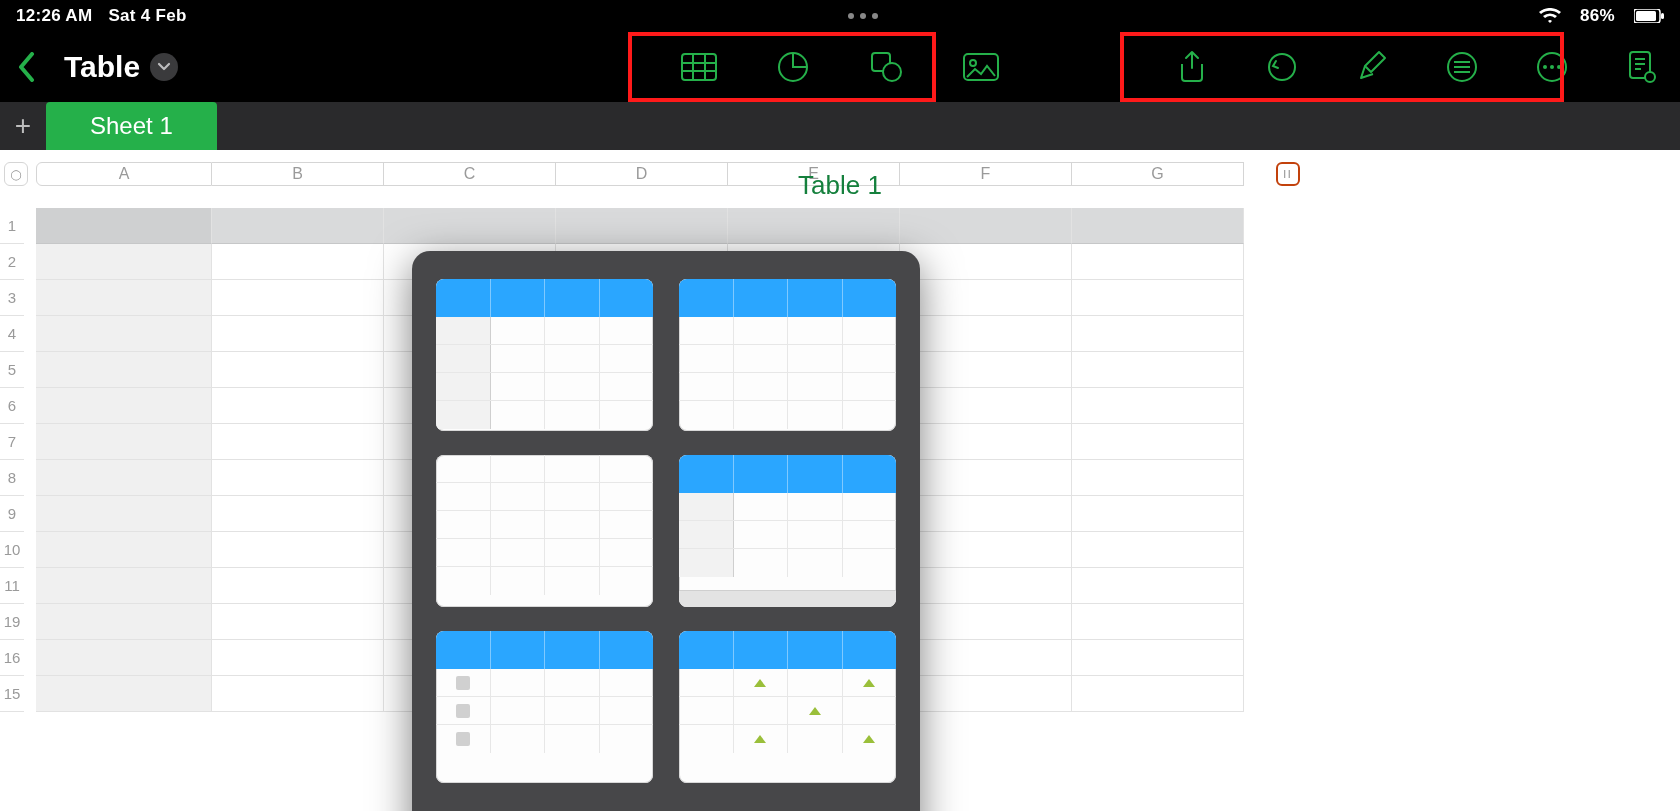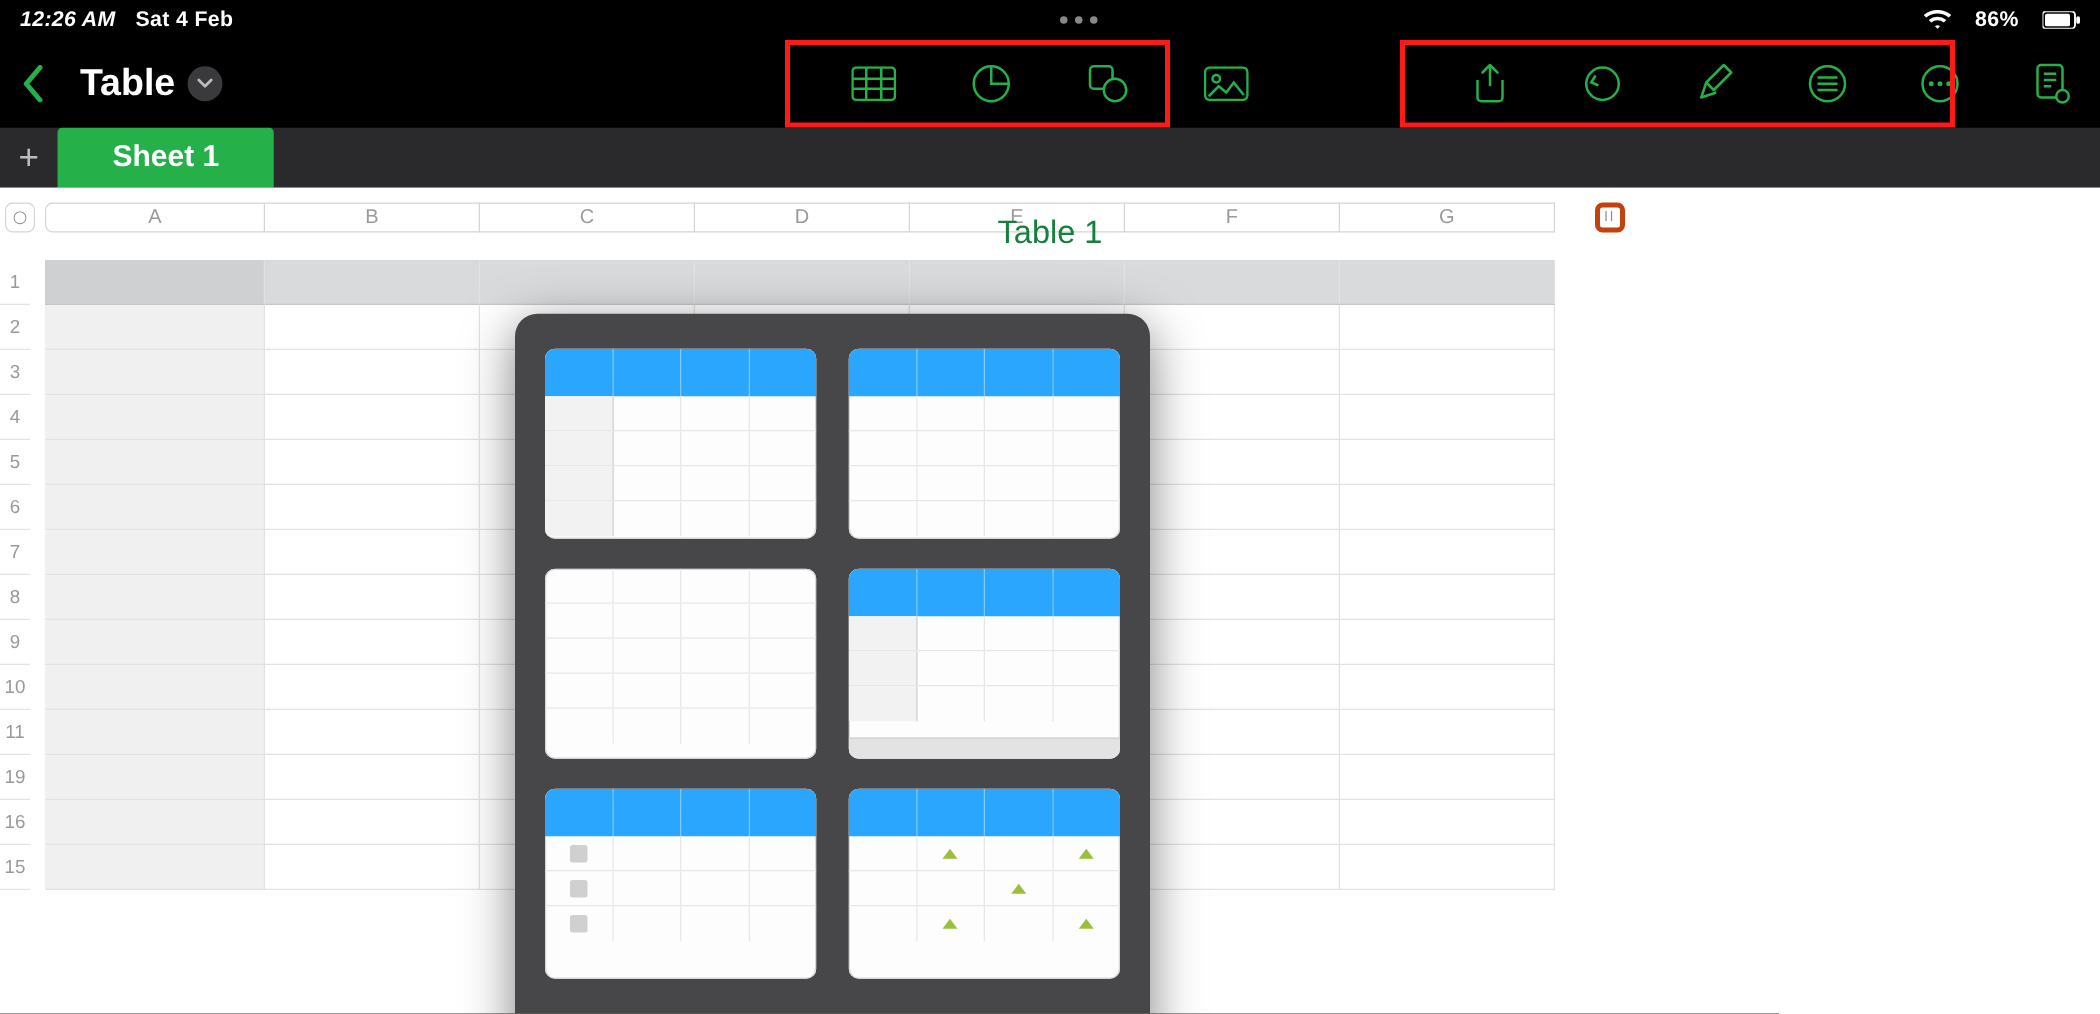--- a/index.html
+++ b/index.html
@@ -1,20 +1,20 @@
 <!DOCTYPE html>
 <html><head>
 <meta charset="utf-8">
 <style>
   * { box-sizing: border-box; margin: 0; padding: 0; }
   html, body { width: 1680px; height: 811px; background: #000; font-family: -apple-system, "Helvetica Neue", Arial, sans-serif; overflow: hidden; }
 
   
   .status-bar { height: 32px; background: #000; color: #fff; display: flex; align-items: center; padding: 0 16px; font-size: 17px; letter-spacing: .3px; }
-  .status-time { font-weight: 600; font-style: italic; }
+  .status-time { font-weight: 600; }
   .status-date { margin-left: 16px; font-weight: 600; }
   .status-center { flex: 1; display: flex; justify-content: center; }
   .kebab-icon { display: flex; gap: 6px; }
   .kebab-icon span { width: 6px; height: 6px; border-radius: 50%; background: #888; }
   .status-right { display: flex; align-items: center; gap: 19px; }
   .wifi-icon svg, .battery-icon svg { display: block; }
   .battery-pct { font-weight: 600; }
 
   
   .app-bar { height: 70px; background: #000; display: flex; align-items: center; padding: 0 12px; position: relative; }
@@ -30,41 +30,41 @@
   .tb-icon { width: 40px; height: 40px; display: flex; align-items: center; justify-content: center; }
   .tb-icon svg { display: block; }
 
   .highlight-box { position: absolute; border: 4px solid #ff1a1a; pointer-events: none; }
   #hl-center { top: 32px; left: 628px; width: 308px; height: 70px; }
   #hl-right  { top: 32px; left: 1120px; width: 444px; height: 70px; }
 
   
   .sheet-bar { height: 48px; background: #2a2a2c; display:flex; align-items:stretch; }
   .add-sheet { width: 46px; display:flex; align-items:center; justify-content:center; color:#bdbdbd; font-size:28px; font-weight:300;}
-  .sheet-tab { background:#25b04a; color:#fff; display:flex; align-items:center; padding: 0 44px; font-size:24px; font-weight:700; border-top-left-radius:4px; border-top-right-radius:4px;}
+  .sheet-tab { background:#25b04a; color:#fff; display:flex; align-items:center; padding: 0 44px; font-size:24px; font-weight:400; border-top-left-radius:4px; border-top-right-radius:4px;}
 
   
   .sheet-area { height: calc(811px - 32px - 70px - 48px); background:#fff; position:relative; }
 
   .col-headers { position:absolute; top:12px; left:36px; right:0; height:24px; display:flex; }
   .corner-btn { position:absolute; top:12px; left:4px; width:24px; height:24px; border:1px solid #d5d5d5; border-radius:6px; background:#fff; color:#8a8a8a; font-size:10px; display:flex; align-items:center; justify-content:center;}
   .col-head { border:1px solid #d5d5d5; border-left:none; background:#fff; color:#9a9a9a; font-size:16px; display:flex; align-items:center; justify-content:center; height:24px; }
   .col-head:first-child { border-left:1px solid #d5d5d5; border-top-left-radius:6px; border-bottom-left-radius:6px;}
   .row-headers { position:absolute; top:58px; left:0; width:24px; }
   .row-head { height:36px; border-bottom:1px solid #e2e2e2; color:#9a9a9a; font-size:15px; display:flex; align-items:center; justify-content:center;}
 
   .grid { position:absolute; top:58px; left:36px; }
   .grid-row { display:flex; }
   .cell { height:36px; border-right:1px solid #e2e2e2; border-bottom:1px solid #e2e2e2; background:#fff;}
   .grid-row:first-child .cell { background:#d9dadb; border-bottom:1px solid #c6c7c8; height:36px;}
   .grid-row:first-child .cell:first-child { background:#cfd0d1; }
   .row-label-cell { background:#f0f0f0 !important; }
 
   .table-title { position:absolute; top:20px; left:50%; transform:translateX(-50%); font-size:26px; color:#15803d; font-weight:500;}
-  .pause-btn { position:absolute; top:12px; right:380px; width:24px; height:24px; border:4px solid #c2410c; border-radius:6px; background:#fff; color:#8a8a8a; font-size:11px; display:flex; align-items:center; justify-content:center; letter-spacing:2px;}
+  .pause-btn { position:absolute; top:12px; right:380px; width:24px; height:24px; border:2px solid #c2410c; border-radius:6px; background:#fff; color:#8a8a8a; font-size:11px; display:flex; align-items:center; justify-content:center; letter-spacing:2px;}
 
   
   .popover { position:absolute; top:101px; left:412px; width:508px; height:620px; background:#474749; border-radius:18px; box-shadow:0 10px 40px rgba(0,0,0,.5); z-index:20; padding:28px 24px 18px 24px;}
   .style-grid { display:grid; grid-template-columns: 1fr 1fr; gap:24px 26px;}
   .style-card { height:152px; border-radius:8px; overflow:hidden; background:#fdfdfd; position:relative; box-shadow:inset 0 0 0 1px #d8d8d8;}
   .sc-header { position:absolute; top:0; left:0; right:0; height:38px; background:#2aa6ff; display:flex;}
   .sc-header span { flex:1; border-right:1px solid rgba(255,255,255,.4);}
   .sc-header span:last-child{border:none;}
   .sc-body { position:absolute; top:38px; left:0; right:0; bottom:0; }
   .sc-body .r { height:28px; border-bottom:1px solid #e7e7e7; display:flex;}

